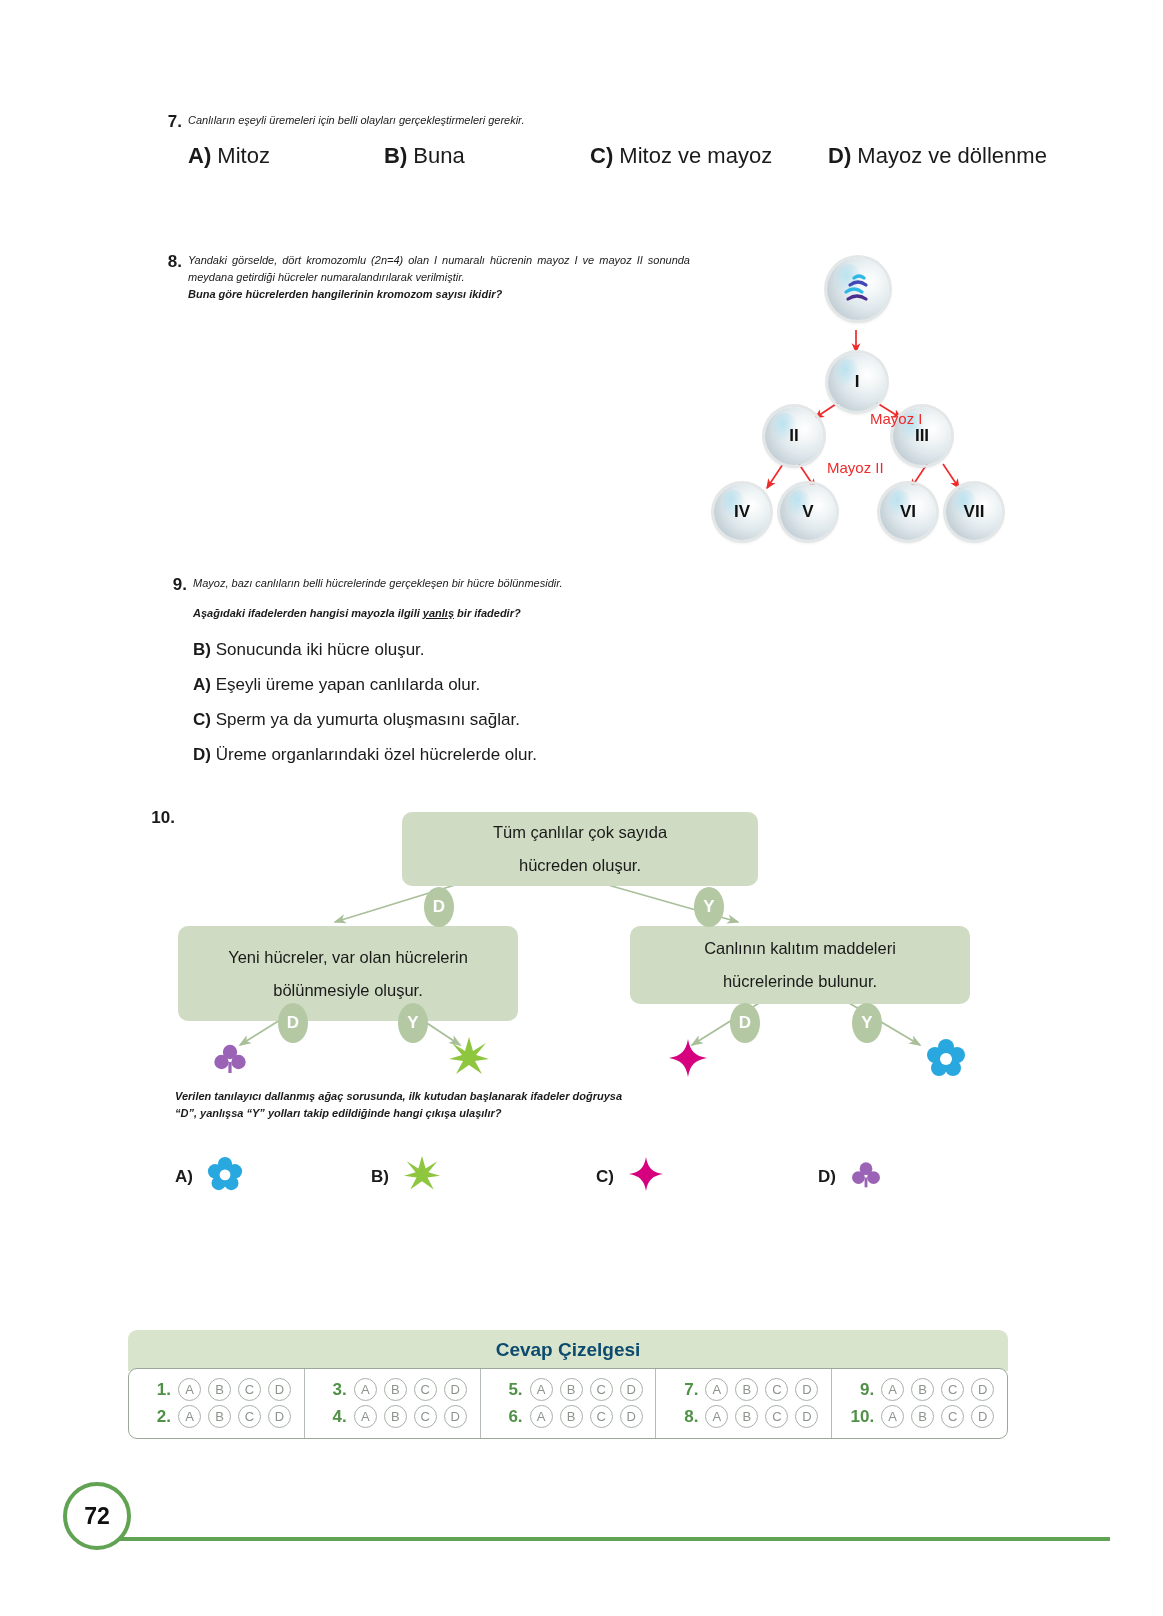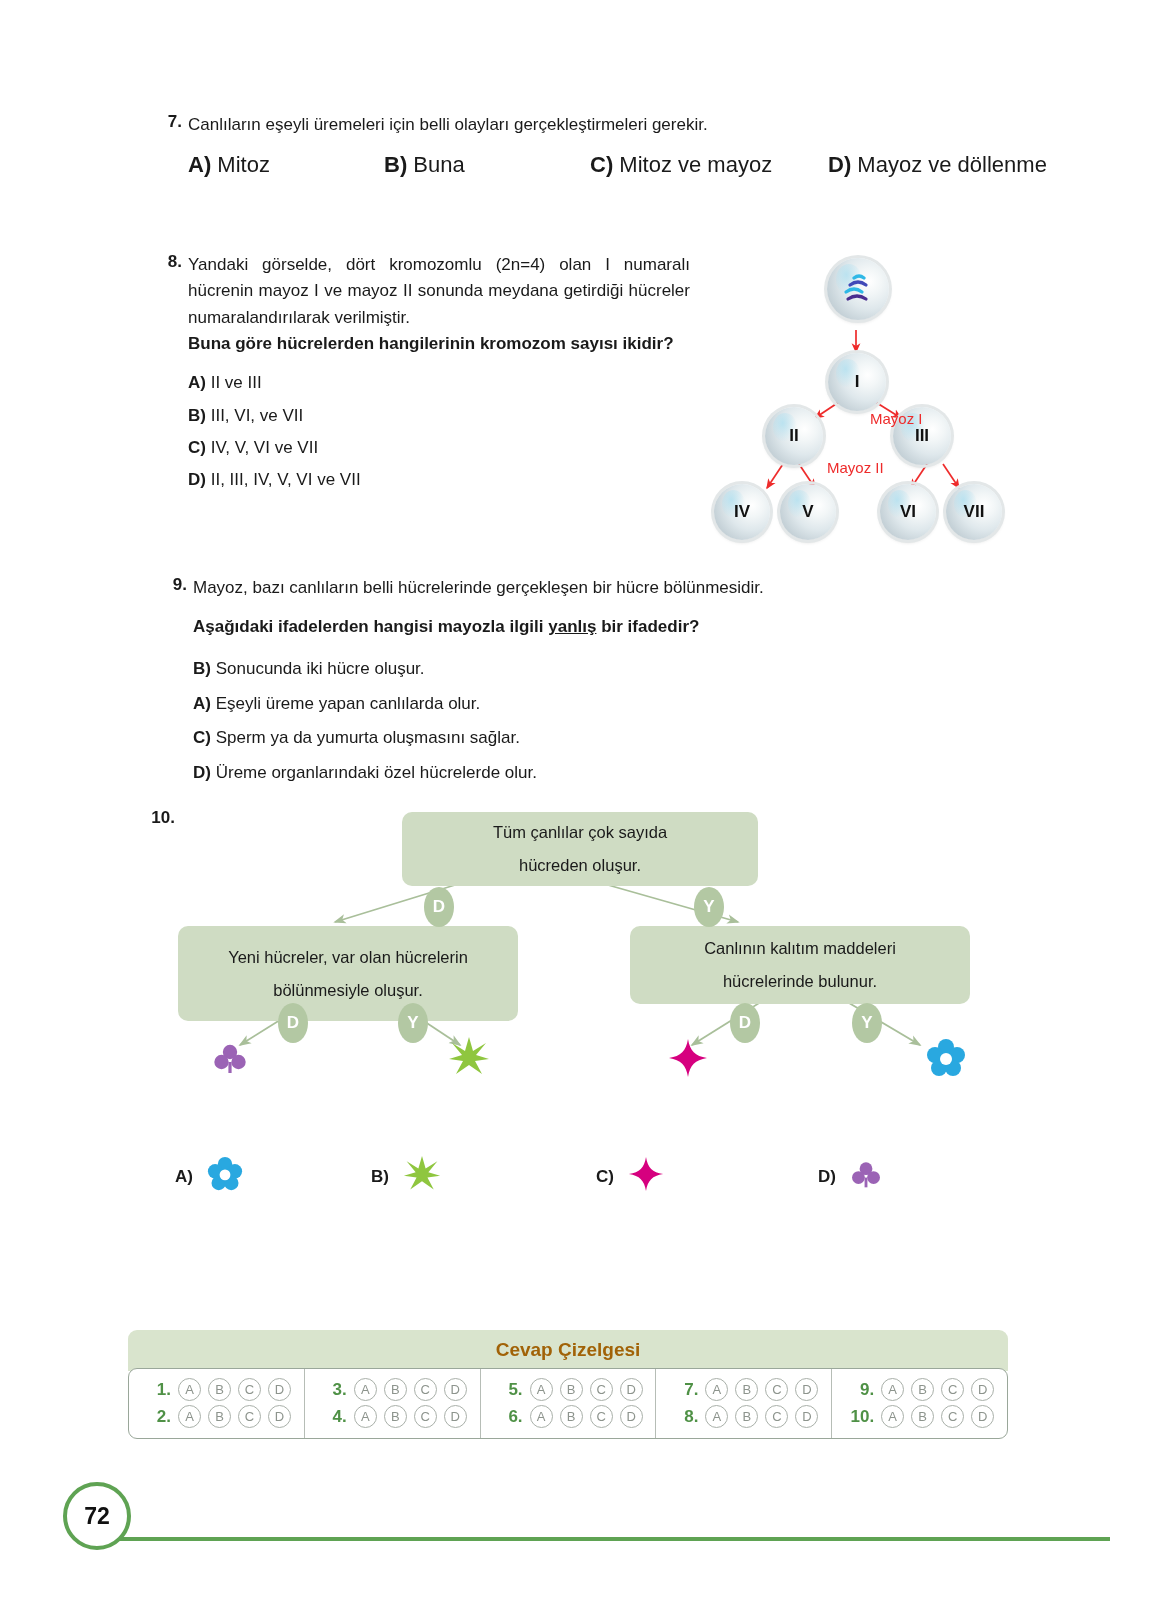--- a/index.html
+++ b/index.html
@@ -12,21 +12,21 @@
   }
   .page { position: relative; width: 1163px; height: 1616px; }
 
   
   .q { position: absolute; }
   .qnum {
     position: absolute; left: 0; top: 0;
     font-weight: bold; font-size: 17px; text-align: right; width: 42px;
   }
   .qbody { margin-left: 48px; }
-  .stem { font-size: 17px; line-height: 1.55; }
+  .stem { font-size: 11px; line-height: 1.55; font-style: italic; }
   .stem.bold { font-weight: bold; }
   .stem.just { text-align: justify; }
   .opt { font-size: 17px; line-height: 1.9; }
   .opt b { font-weight: bold; }
   .u { text-decoration: underline; }
 
   
   .optrow { display: flex; font-size: 22px; margin-top: 14px; }
   .optrow > div { flex: 0 0 auto; }
   .oc1 { width: 196px; }
@@ -68,21 +68,21 @@
   
   .symrow { position: absolute; left: 175px; top: 1155px; width: 860px; display: flex; font-size: 17px; }
   .symcell { display: flex; align-items: center; gap: 14px; }
   .sc1 { width: 196px; } .sc2 { width: 225px; } .sc3 { width: 222px; }
 
   
   .answers { position: absolute; left: 128px; top: 1330px; width: 880px; }
   .ansHead {
     background: #d9e4cd; border-radius: 9px 9px 0 0;
     text-align: center; font-weight: bold; font-size: 19px;
-    color: #a16207; padding: 9px 0 10px;
+    color: #0c4a6e; padding: 9px 0 10px;
   }
   .ansGrid {
     border: 1px solid #9aa79a; border-radius: 9px;
     display: flex; background: #fff; margin-top: -3px; position: relative;
   }
   .ansCol { flex: 1; padding: 9px 0 10px; display: flex; flex-direction: column; gap: 4px; }
   .ansCol + .ansCol { border-left: 1px solid #b6bdb6; }
   .ansRow { display: flex; align-items: center; gap: 7px; padding-left: 12px; }
   .ansNum { font-weight: bold; font-size: 17px; color: #4f9146; width: 30px; text-align: right; }
   .bub {
@@ -129,38 +129,20 @@
         </div>
       </div>
     </div>
   </div>
 
   <div class="q" style="left:140px; top:252px; width:550px;">
     <div class="qnum">8.</div>
     <div class="qbody">
       <div class="stem just">Yandaki görselde, dört kromozomlu (2n=4) olan I numaralı hücrenin mayoz I ve mayoz II sonunda meydana getirdiği hücreler numaralandırılarak verilmiştir.</div>
       <div class="stem bold">Buna göre hücrelerden hangilerinin kromozom sayısı ikidir?</div>
-      <div style="margin-top:10px;">
-        <div class="opt">
-          <b>A)</b>
-          <span>II ve III</span>
-        </div>
-        <div class="opt">
-          <b>B)</b>
-          <span>III, VI, ve VII</span>
-        </div>
-        <div class="opt">
-          <b>C)</b>
-          <span>IV, V, VI ve VII</span>
-        </div>
-        <div class="opt">
-          <b>D)</b>
-          <span>II, III, IV, V, VI ve VII</span>
-        </div>
-      </div>
     </div>
   </div>
 
   <div class="meiosis">
     <svg width="305" height="290" style="position:absolute;left:0;top:0;">
       <defs>
         <marker id="ah" markerWidth="7" markerHeight="7" refX="5.2" refY="3" orient="auto">
           <path d="M0,0.4 L6,3 L0,5.6 L1.6,3 Z" fill="#ee2b2b"></path>
         </marker>
       </defs>
@@ -310,20 +292,24 @@
         <circle cx="20" cy="9" r="8" fill="#29a8e0"></circle>
         <circle cx="9" cy="17" r="8" fill="#29a8e0"></circle>
         <circle cx="31" cy="17" r="8" fill="#29a8e0"></circle>
         <circle cx="13" cy="30" r="8" fill="#29a8e0"></circle>
         <circle cx="27" cy="30" r="8" fill="#29a8e0"></circle>
         <circle cx="20" cy="21" r="6" fill="#ffffff"></circle>
       </svg>
     </div>
   </div>
 
+  <div style="position:absolute; left:175px; top:1088px; width:860px;">
+    <div class="stem bold">Verilen tanılayıcı dallanmış ağaç sorusunda, ilk kutudan başlanarak ifadeler doğruysa</div>
+    <div class="stem bold">“D”, yanlışsa “Y” yolları takip edildiğinde hangi çıkışa ulaşılır?</div>
+  </div>
 
   <div class="symrow">
     <div class="symcell sc1">
       <b>A)</b>
       <span>
         <svg width="36" height="36" viewBox="0 0 40 40">
           <circle cx="20" cy="9" r="8" fill="#29a8e0"></circle>
           <circle cx="9" cy="17" r="8" fill="#29a8e0"></circle>
           <circle cx="31" cy="17" r="8" fill="#29a8e0"></circle>
           <circle cx="13" cy="30" r="8" fill="#29a8e0"></circle>

